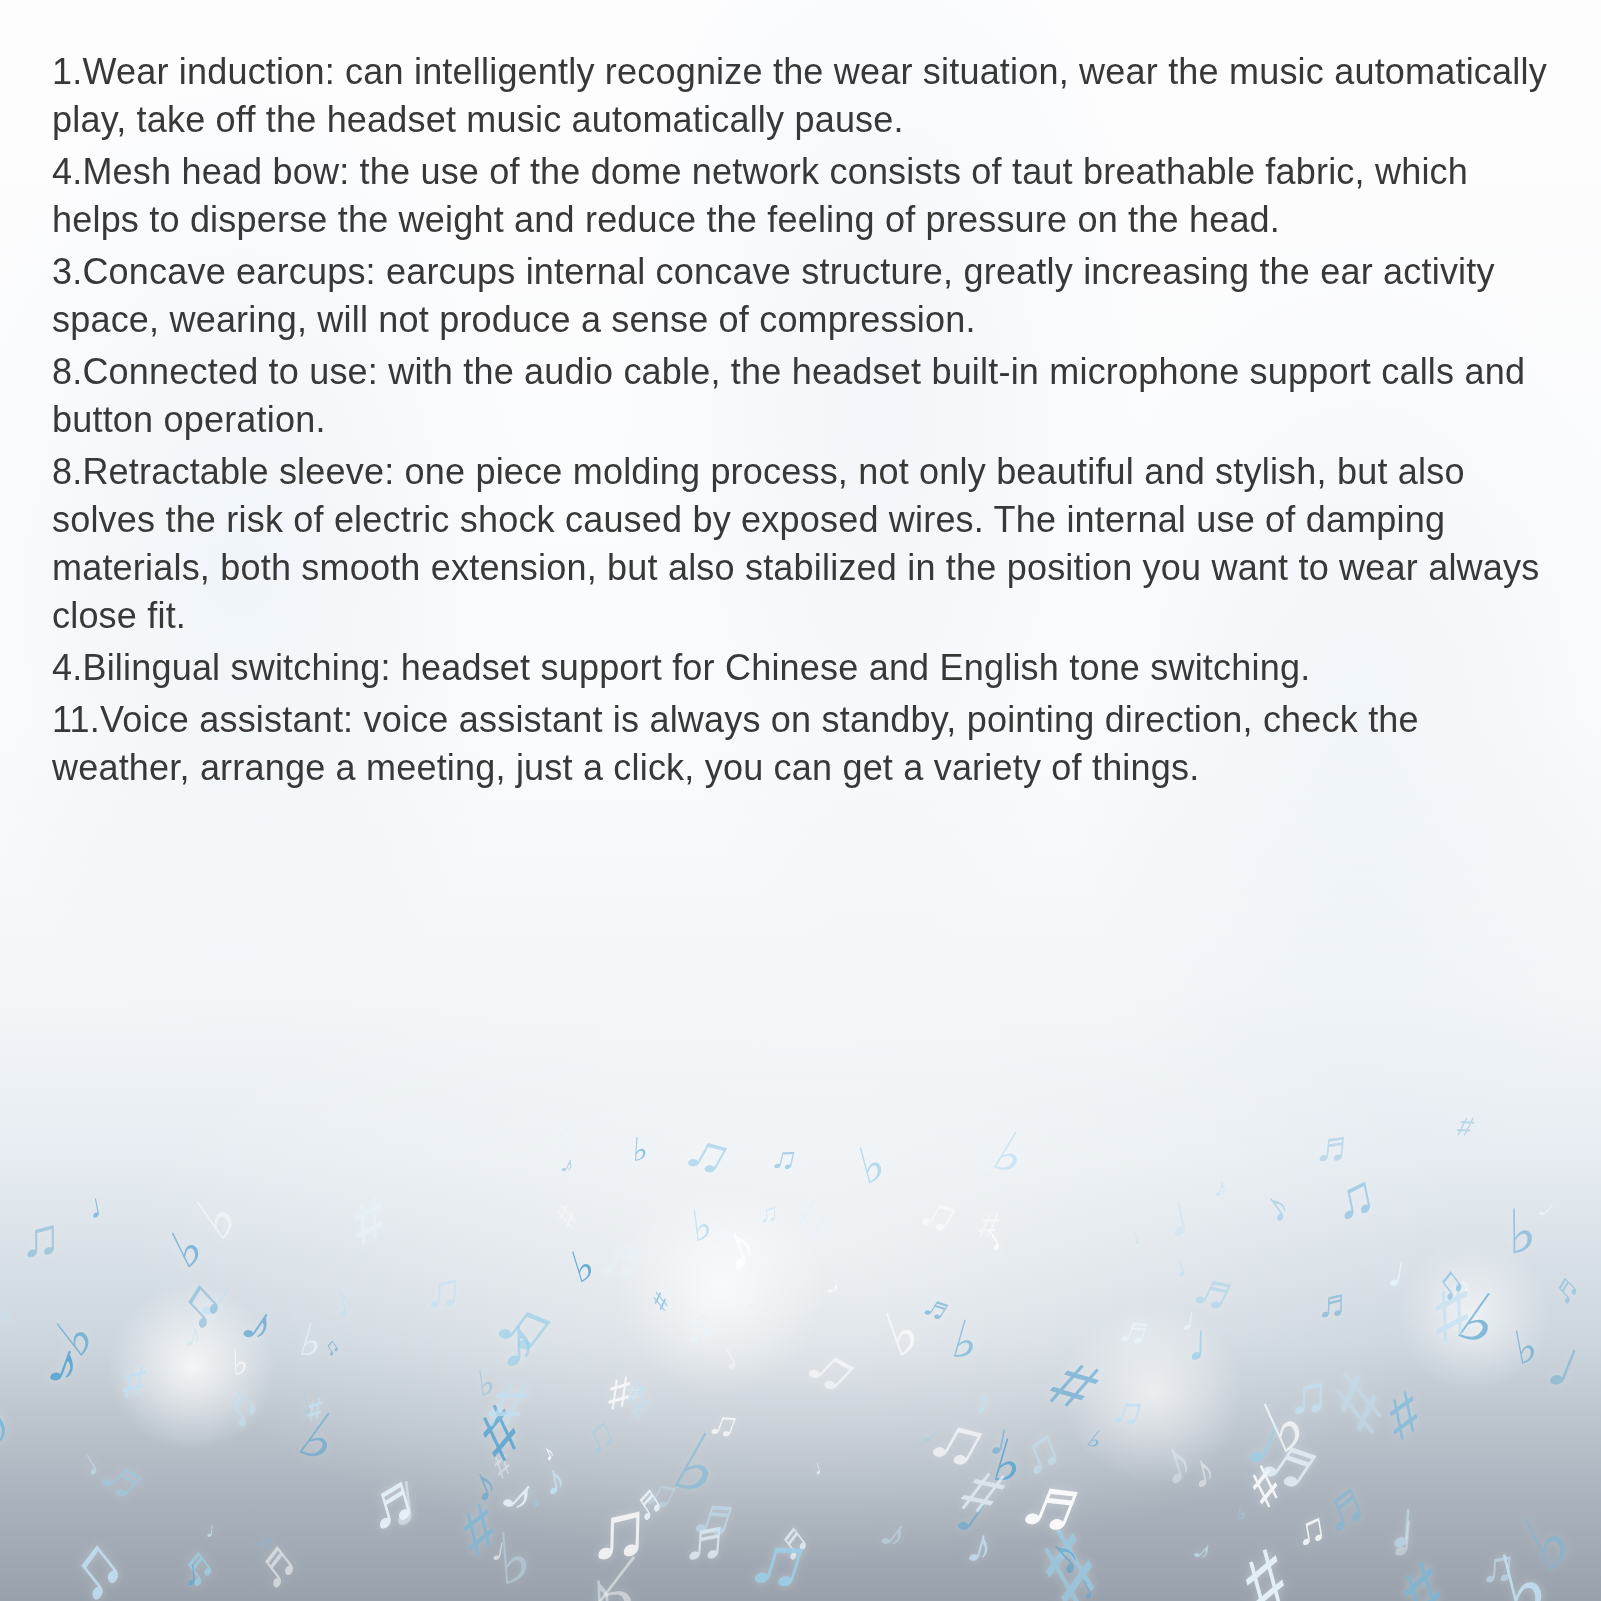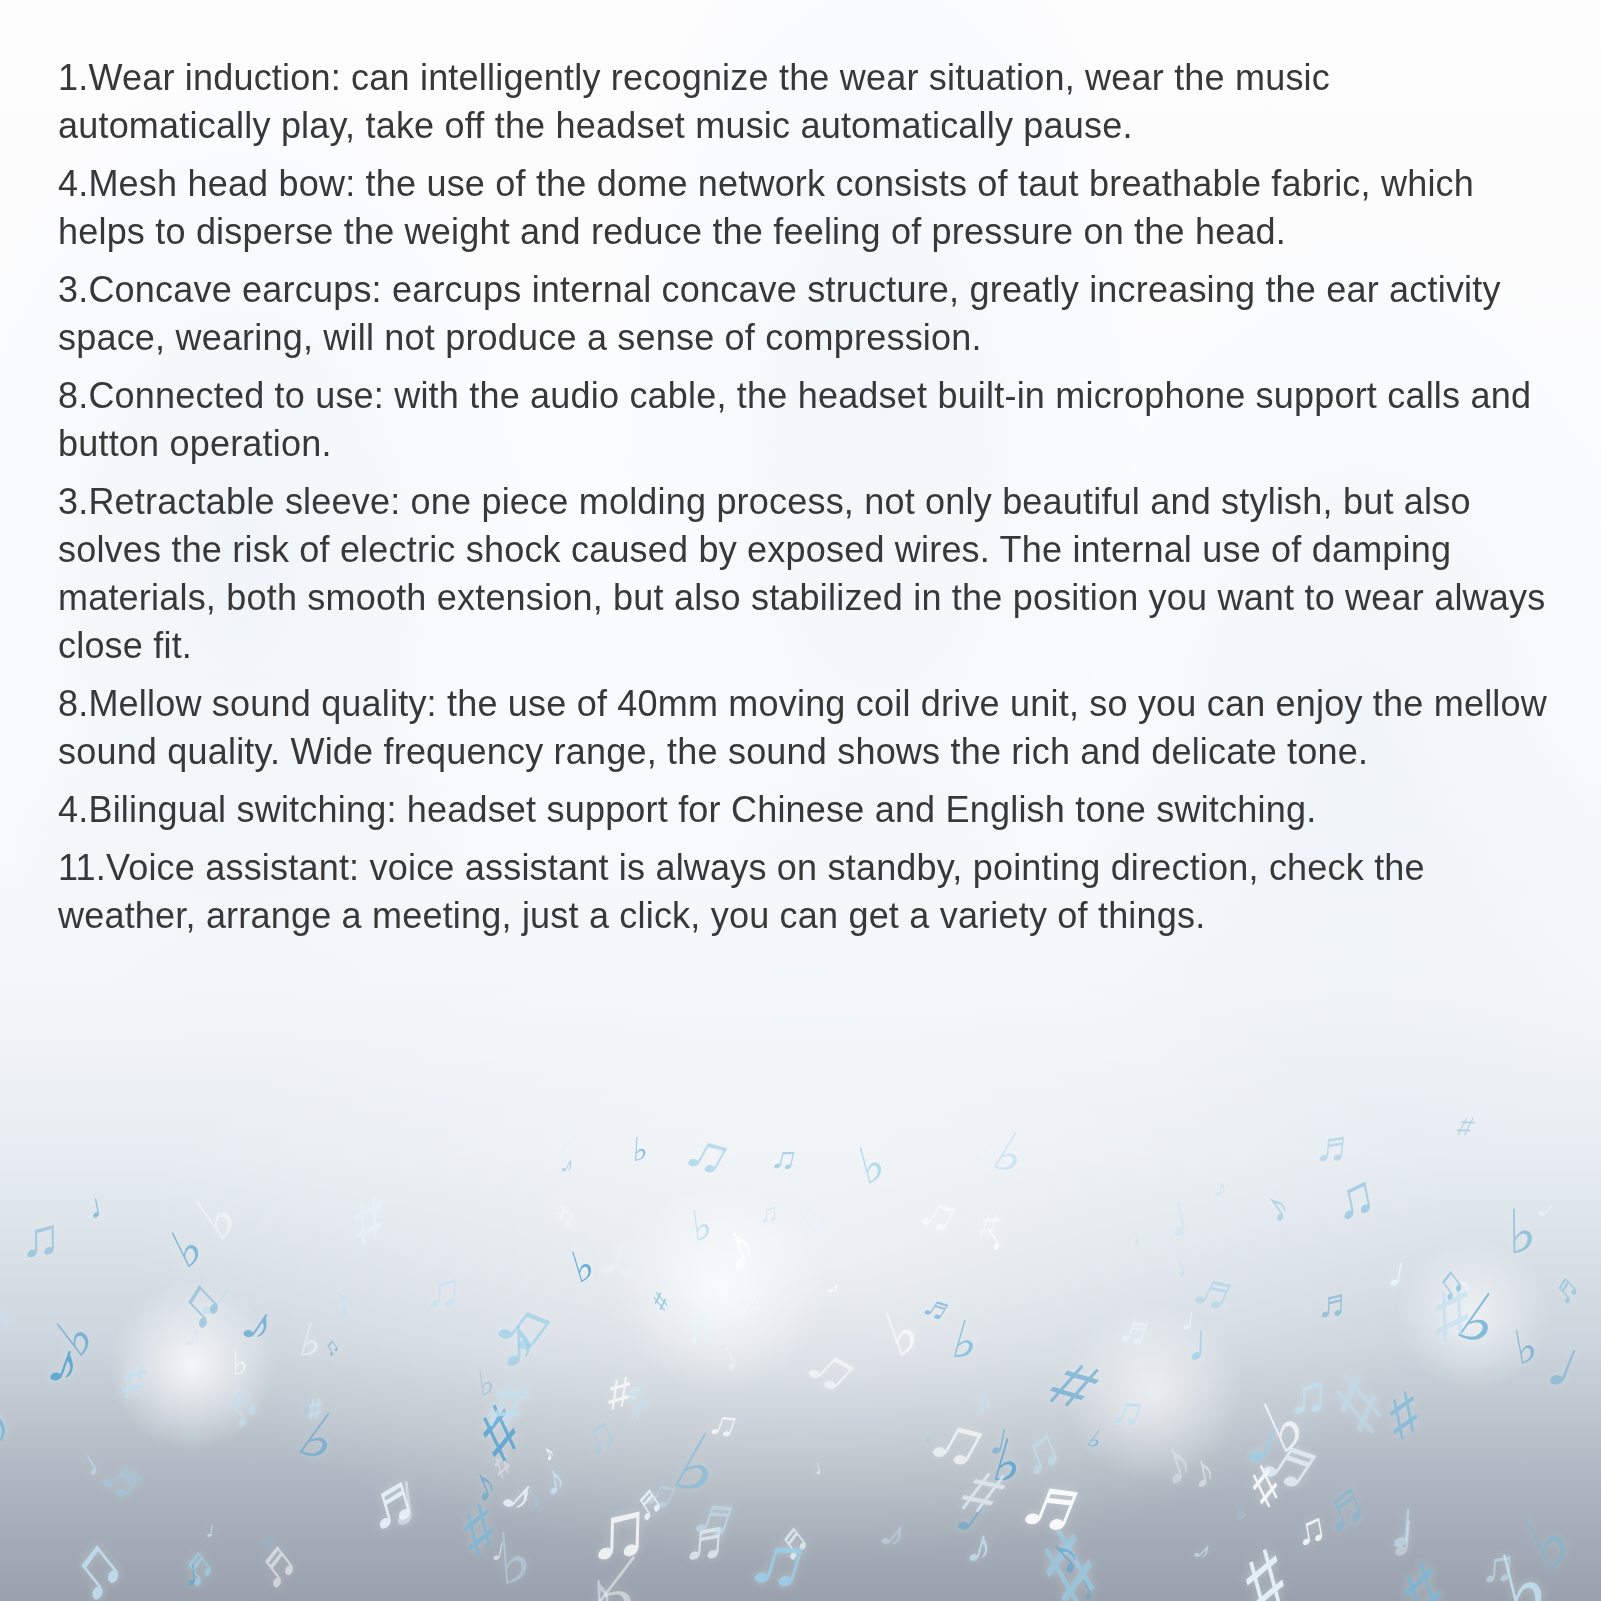--- a/index.html
+++ b/index.html
@@ -51,21 +51,21 @@
     position: absolute;
     left: 48px;
     right: 44px;
     top: 44px;
     color: #383838;
     font-size: 36px;
     line-height: 48px;
     letter-spacing: 0.2px;
   }
   .text-block p {
-    margin: 10px;
+    margin: 4px;
   }
   .notes-layer {
     position: absolute;
     inset: 0;
     pointer-events: none;
   }
   .music-note {
     position: absolute;
     display: inline-block;
     user-select: none;
@@ -229,17 +229,16 @@
     <span class="music-note" style="left: 251.577px; top: 1528.39px; font-size: 55.7399px; color: rgb(255, 255, 255); opacity: 0.54; transform: rotate(-37.5deg);">♬</span>
     <span class="music-note" style="left: 87.6904px; top: 1184.71px; font-size: 33.8225px; color: rgb(121, 186, 222); opacity: 0.85; transform: rotate(-10.7deg);">♩</span>
     <span class="music-note" style="left: 990.164px; top: 1415.24px; font-size: 46.8348px; color: rgb(95, 168, 210); opacity: 0.54; transform: rotate(12deg);">♩</span>
   </div>
 
 <div class="text-block">
   <p>1.Wear induction: can intelligently recognize the wear situation, wear the music automatically play, take off the headset music automatically pause.</p>
   <p>4.Mesh head bow: the use of the dome network consists of taut breathable fabric, which helps to disperse the weight and reduce the feeling of pressure on the head.</p>
   <p>3.Concave earcups: earcups internal concave structure, greatly increasing the ear activity space, wearing, will not produce a sense of compression.</p>
   <p>8.Connected to use: with the audio cable, the headset built-in microphone support calls and button operation.</p>
-  <p>3.Retractable sleeve: one piece molding process, not only beautiful and stylish, but also solves the risk of electric shock caused by exposed wires. The internal use of damping materials, both smooth extension, but also stabilized in the position you want to wear always close fit.</p>
-  <p>8.Mellow sound quality: the use of 40mm moving coil drive unit, so you can enjoy the mellow sound quality. Wide frequency range, the sound shows the rich and delicate tone.</p>
+  <p>8.Retractable sleeve: one piece molding process, not only beautiful and stylish, but also solves the risk of electric shock caused by exposed wires. The internal use of damping materials, both smooth extension, but also stabilized in the position you want to wear always close fit.</p>
   <p>4.Bilingual switching: headset support for Chinese and English tone switching.</p>
   <p>11.Voice assistant: voice assistant is always on standby, pointing direction, check the weather, arrange a meeting, just a click, you can get a variety of things.</p>
 </div>
 
 </body></html>

